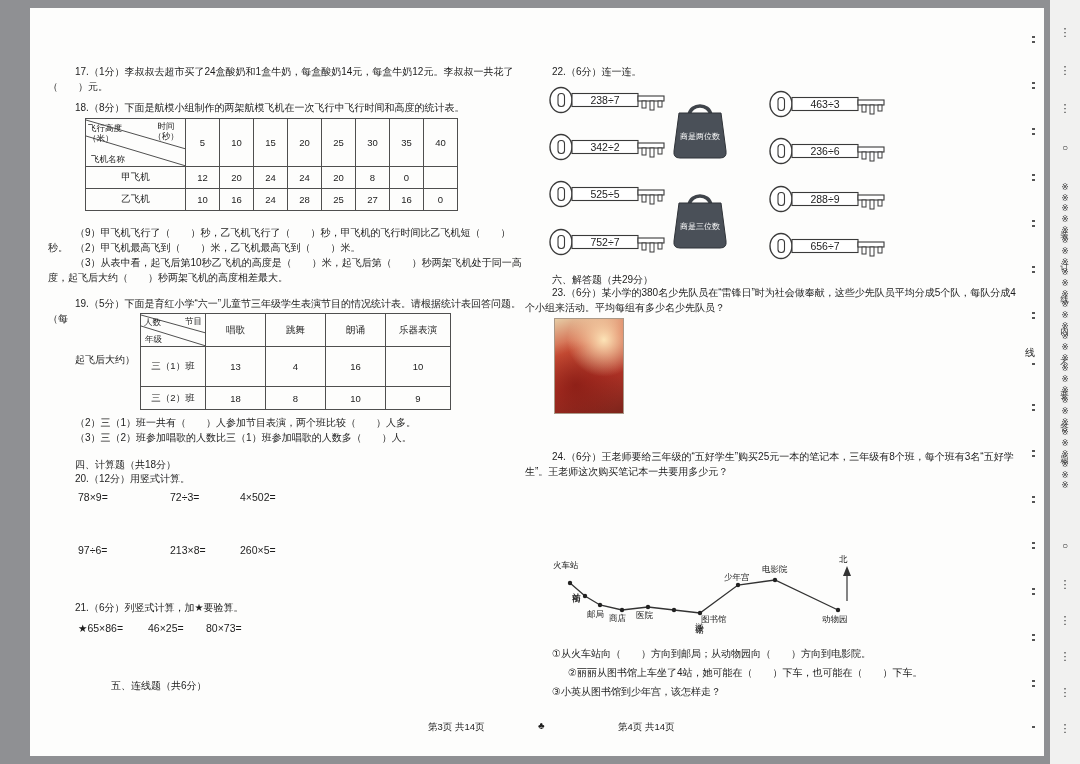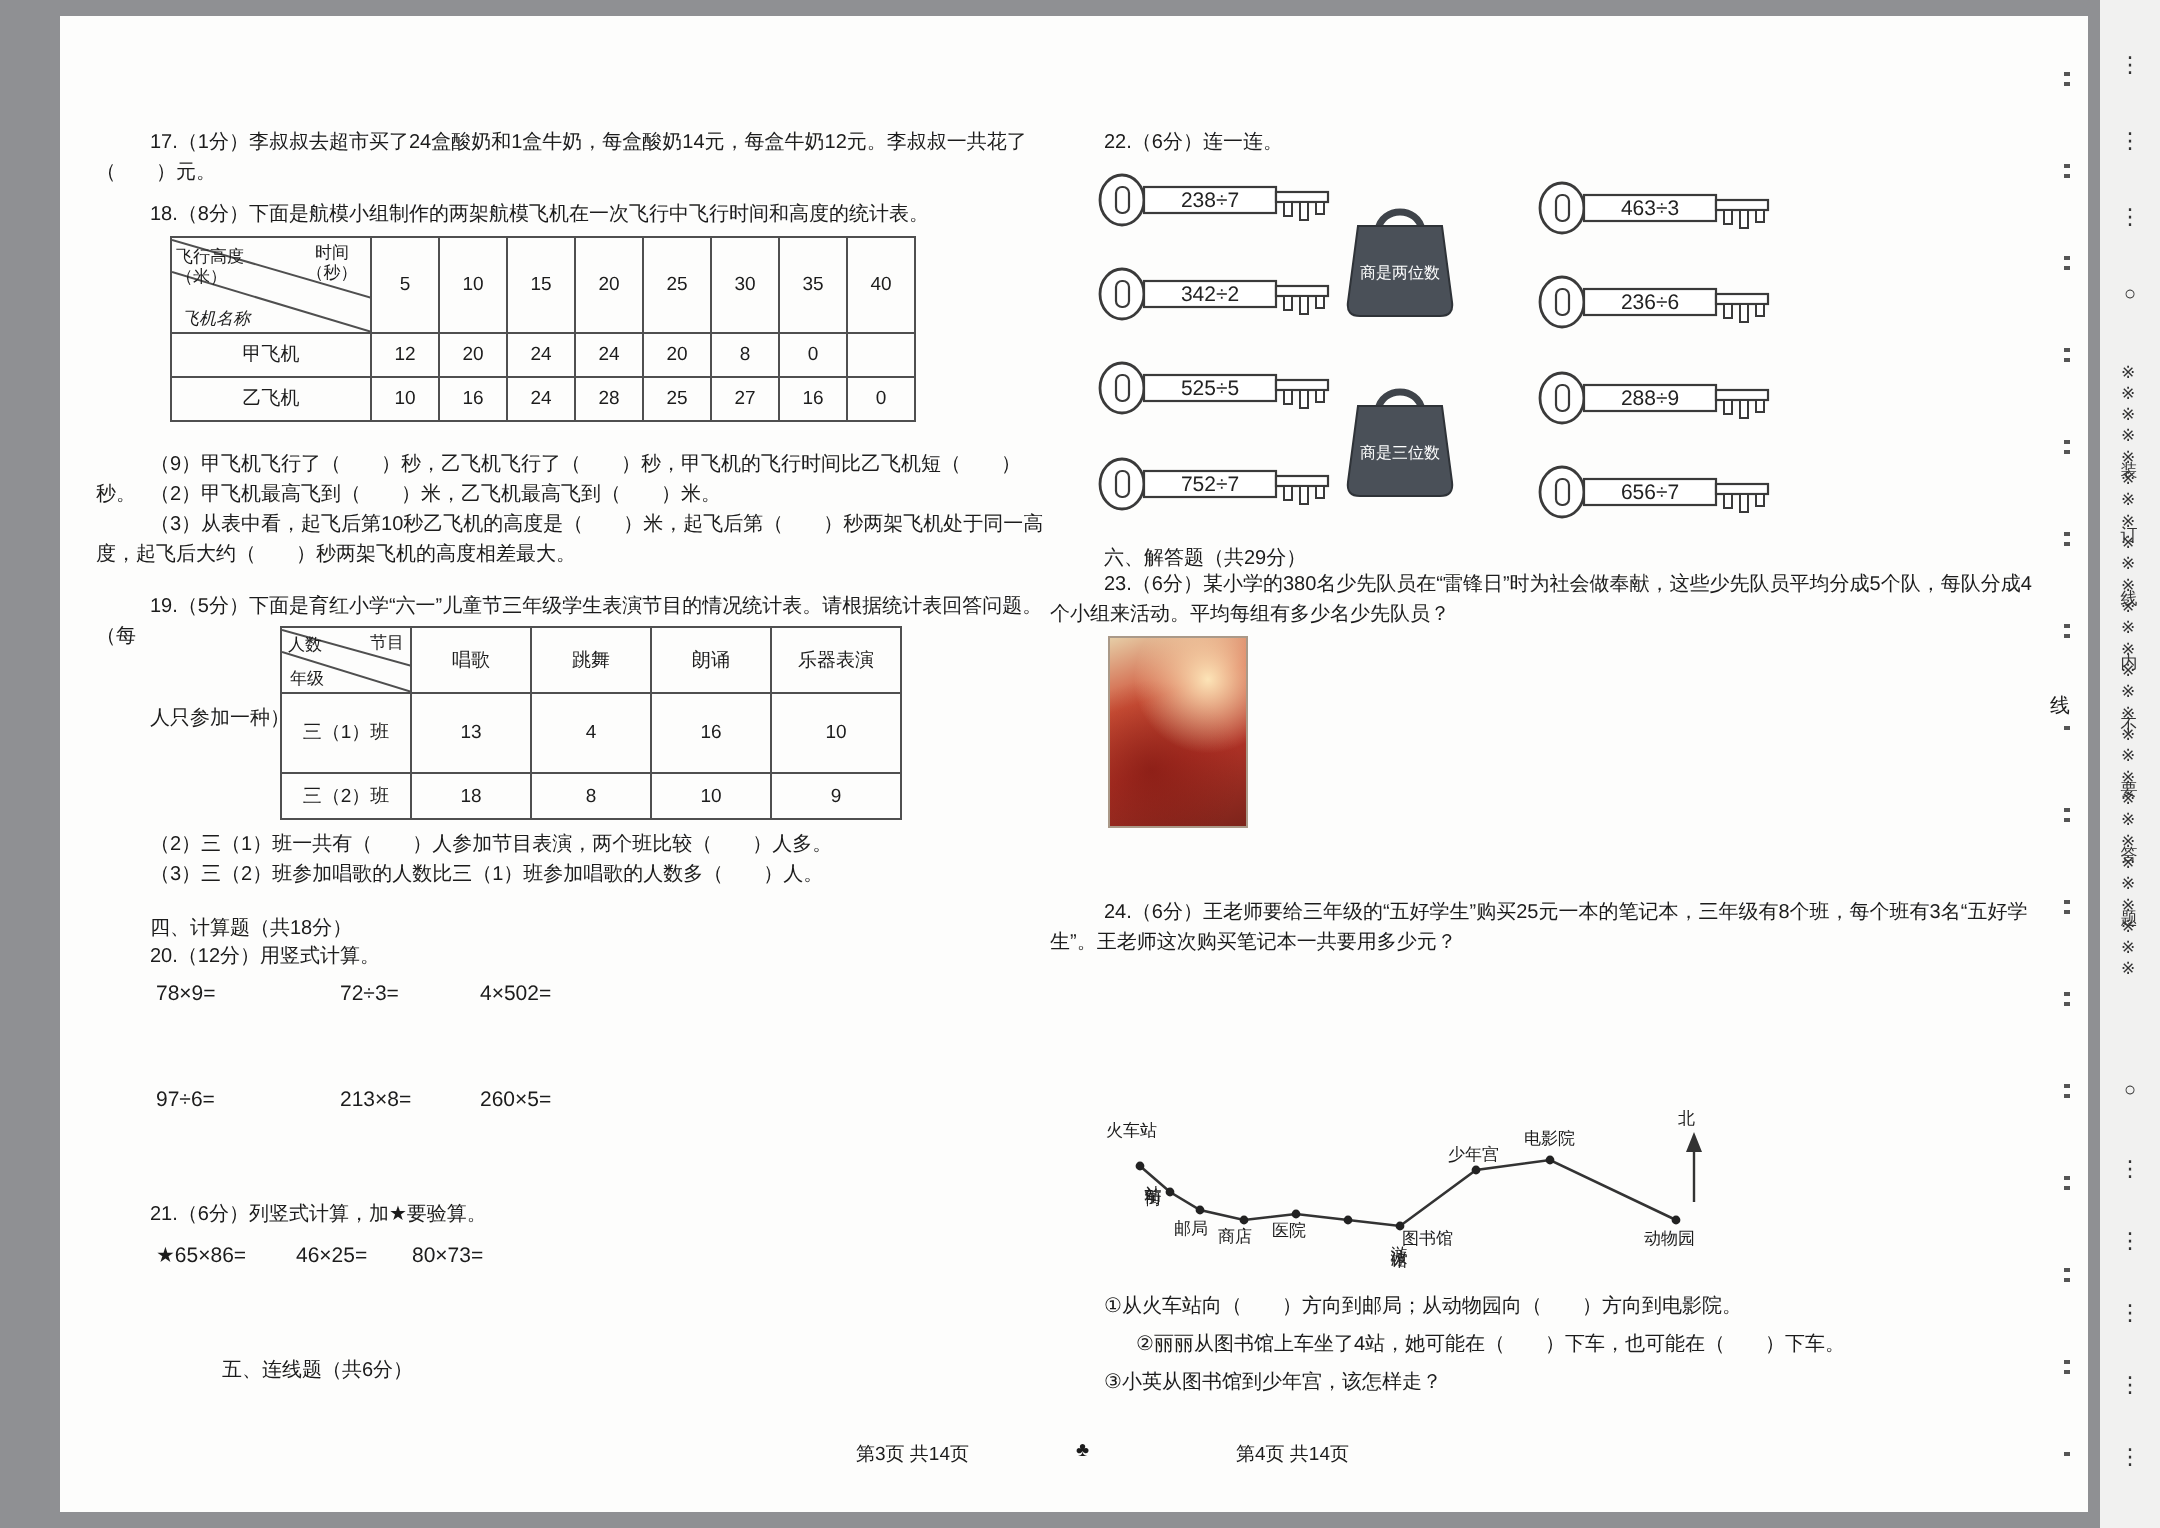--- a/index.html
+++ b/index.html
@@ -92,21 +92,21 @@
       </colgroup>
     <tbody>
         <tr style="height:48px;">
       <td class="corner">
         <svg width="100" height="48">
           <line x1="0" y1="1" x2="100" y2="30" stroke="#4f4f4f" stroke-width="1"></line>
           <line x1="0" y1="17" x2="100" y2="47" stroke="#4f4f4f" stroke-width="1"></line>
         </svg>
         <span style="left:2px;top:4px;width:58px;text-align:left;">飞行高度（米）</span>
         <span style="right:1px;top:2px;width:36px;text-align:center;margin-left:44px;">时间（秒）</span>
-        <span style="left:5px;bottom:2px;font-style:italic;">飞机名称</span>
+        <span style="left:5px;bottom:2px;">飞机名称</span>
       </td>
       <td>5</td>
       <td>10</td>
       <td>15</td>
       <td>20</td>
       <td>25</td>
       <td>30</td>
       <td>35</td>
       <td>40</td>
     </tr>
@@ -133,21 +133,21 @@
       <td>0</td>
     </tr>
   </tbody>
     </table>
 
   <div class="tx ind" style="left:18px;top:217px;width:478px;">（9）甲飞机飞行了（　　）秒，乙飞机飞行了（　　）秒，甲飞机的飞行时间比乙飞机短（　　）秒。</div>
   <div class="tx ind" style="left:18px;top:232px;width:478px;">（2）甲飞机最高飞到（　　）米，乙飞机最高飞到（　　）米。</div>
   <div class="tx ind" style="left:18px;top:247px;width:478px;">（3）从表中看，起飞后第10秒乙飞机的高度是（　　）米，起飞后第（　　）秒两架飞机处于同一高度，起飞后大约（　　）秒两架飞机的高度相差最大。</div>
 
   <div class="tx ind" style="left:18px;top:288px;width:478px;">19.（5分）下面是育红小学“六一”儿童节三年级学生表演节目的情况统计表。请根据统计表回答问题。（每</div>
-  <div class="tx nw" style="left:45px;top:344px;">人只参加一种）</div>
+  <div class="tx nw" style="left:45px;top:344px;">起飞后大约）</div>
 
   <table style="left:110px;top:305px;">
     <colgroup>
         <col style="width:65px">
         <col style="width:60px">
         <col style="width:60px">
         <col style="width:60px">
         <col style="width:65px">
       </colgroup>
     <tbody>

